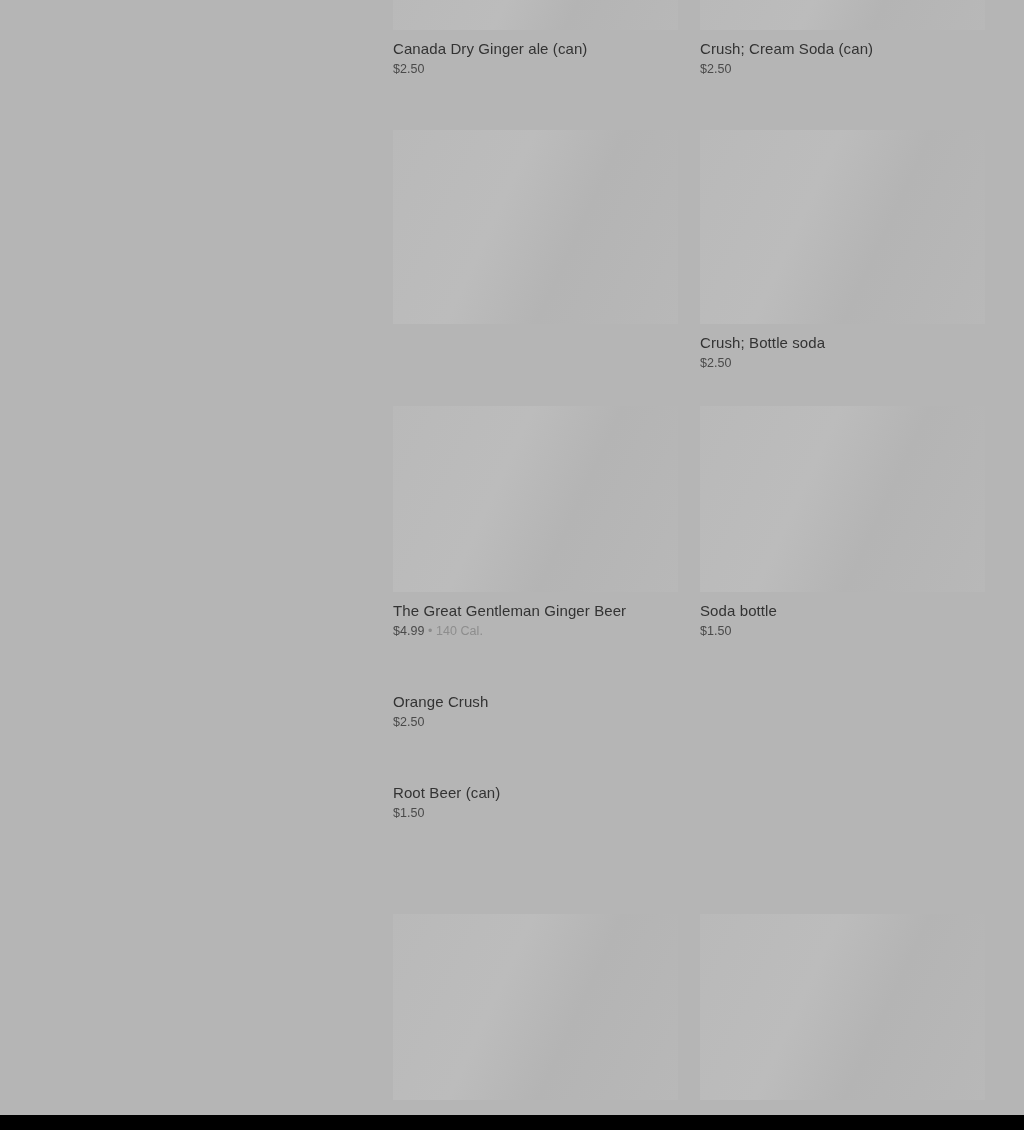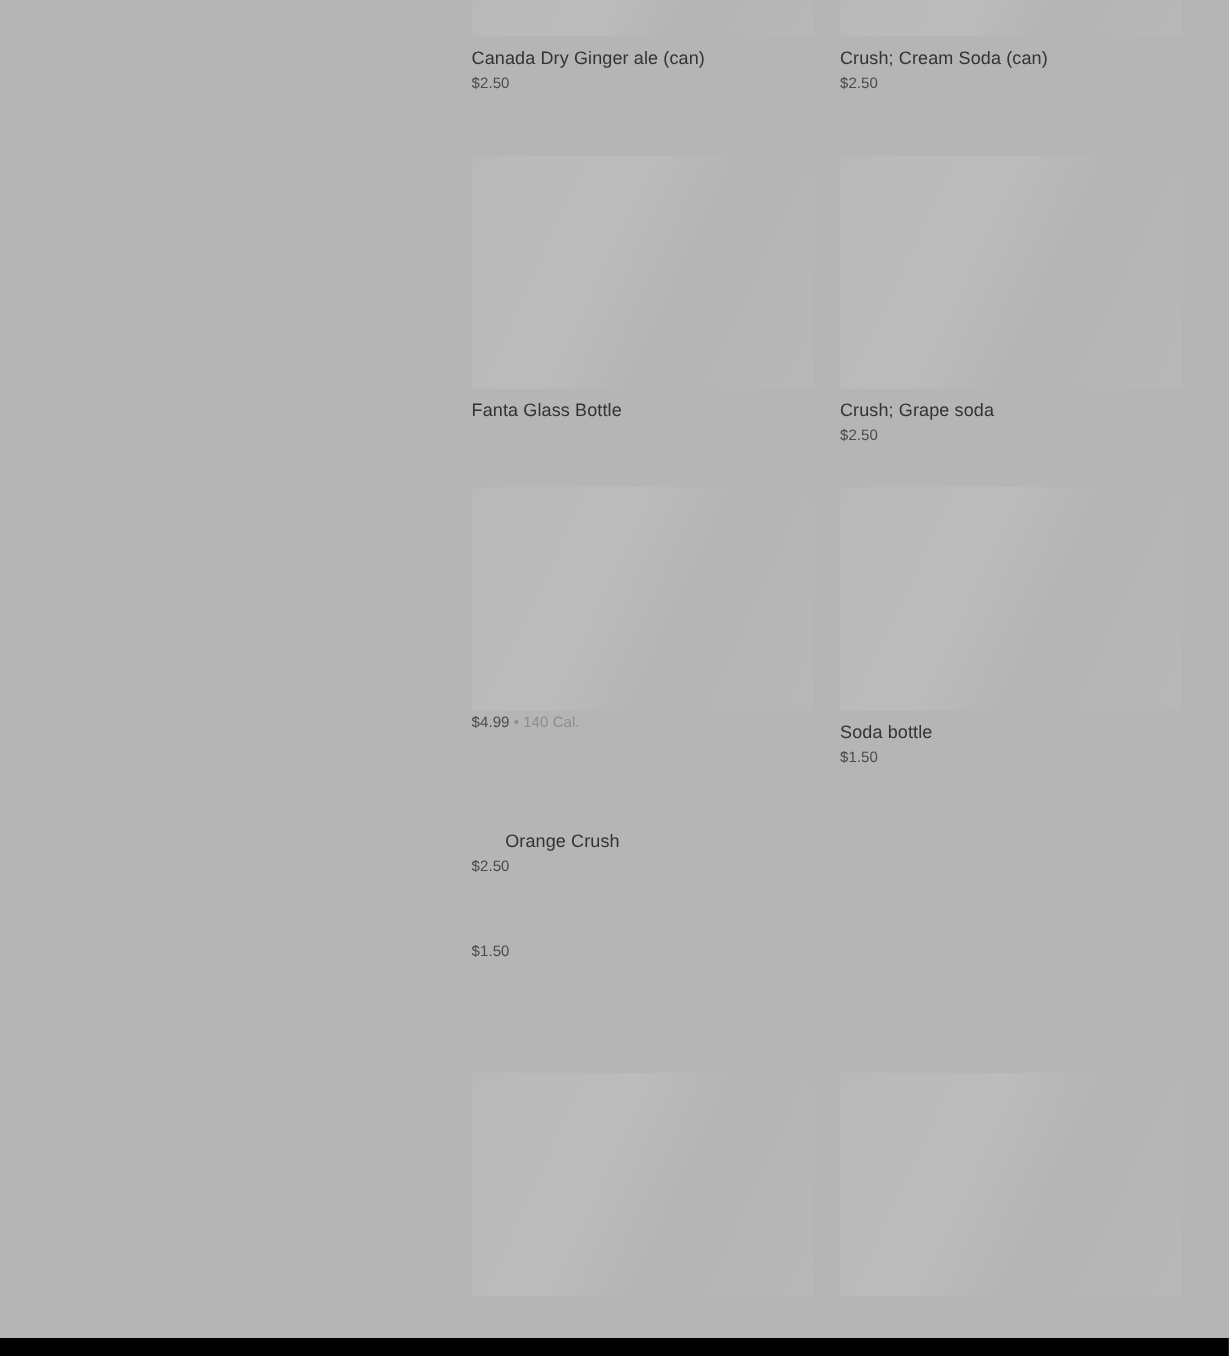--- a/index.html
+++ b/index.html
@@ -73,21 +73,21 @@
   }
   .card-meta .price {
     color: #4a4a4a;
   }
   .card-meta .detail {
     color: #8d8d8d;
     text-align: right;
   }
 
   
-  .card.noimage .card-title { margin-top: 0; margin-left: 28px; }
+  .card.noimage .card-title { margin-top: 0; }
 
   
   .section-heading {
     font-size: 22px;
     line-height: 28px;
     font-weight: 700;
     color: #333333;
     margin: 0;
     padding: 0;
     letter-spacing: 0.1px;
@@ -134,39 +134,39 @@
       </div>
 
     </div>
 
     <div class="spacer-md"></div>
 
     <div class="grid">
 
       <div class="card">
         <div class="thumb"></div>
-        <div class="card-title">Fanta Glass Bottle</div>
       </div>
 
       <div class="card">
         <div class="thumb"></div>
-        <div class="card-title">Crush;  Grape soda</div>
+        <div class="card-title">Crush;  Bottle soda</div>
         <div class="card-meta">
           <span class="price">$2.50</span><span class="detail"></span>
         </div>
       </div>
 
     </div>
 
     <div class="spacer-sm"></div>
 
     <div class="grid">
 
       <div class="card">
         <div class="thumb tall"></div>
+        <div class="card-title">The Great Gentleman Ginger Beer</div>
         <div class="card-meta">
           <span class="price">$4.99</span><span class="detail"> • 140 Cal.</span>
         </div>
       </div>
 
       <div class="card">
         <div class="thumb tall"></div>
         <div class="card-title">Soda bottle</div>
         <div class="card-meta">
           <span class="price">$1.50</span><span class="detail"></span>
@@ -190,20 +190,21 @@
         <div class="card-title"></div>
       </div>
 
     </div>
 
     <div class="spacer-md"></div>
 
     <div class="grid">
 
       <div class="card noimage">
+        <div class="card-title">Root Beer (can)</div>
         <div class="card-meta">
           <span class="price">$1.50</span><span class="detail"></span>
         </div>
       </div>
 
       <div class="card noimage">
         <div class="card-title"></div>
       </div>
 
     </div>

